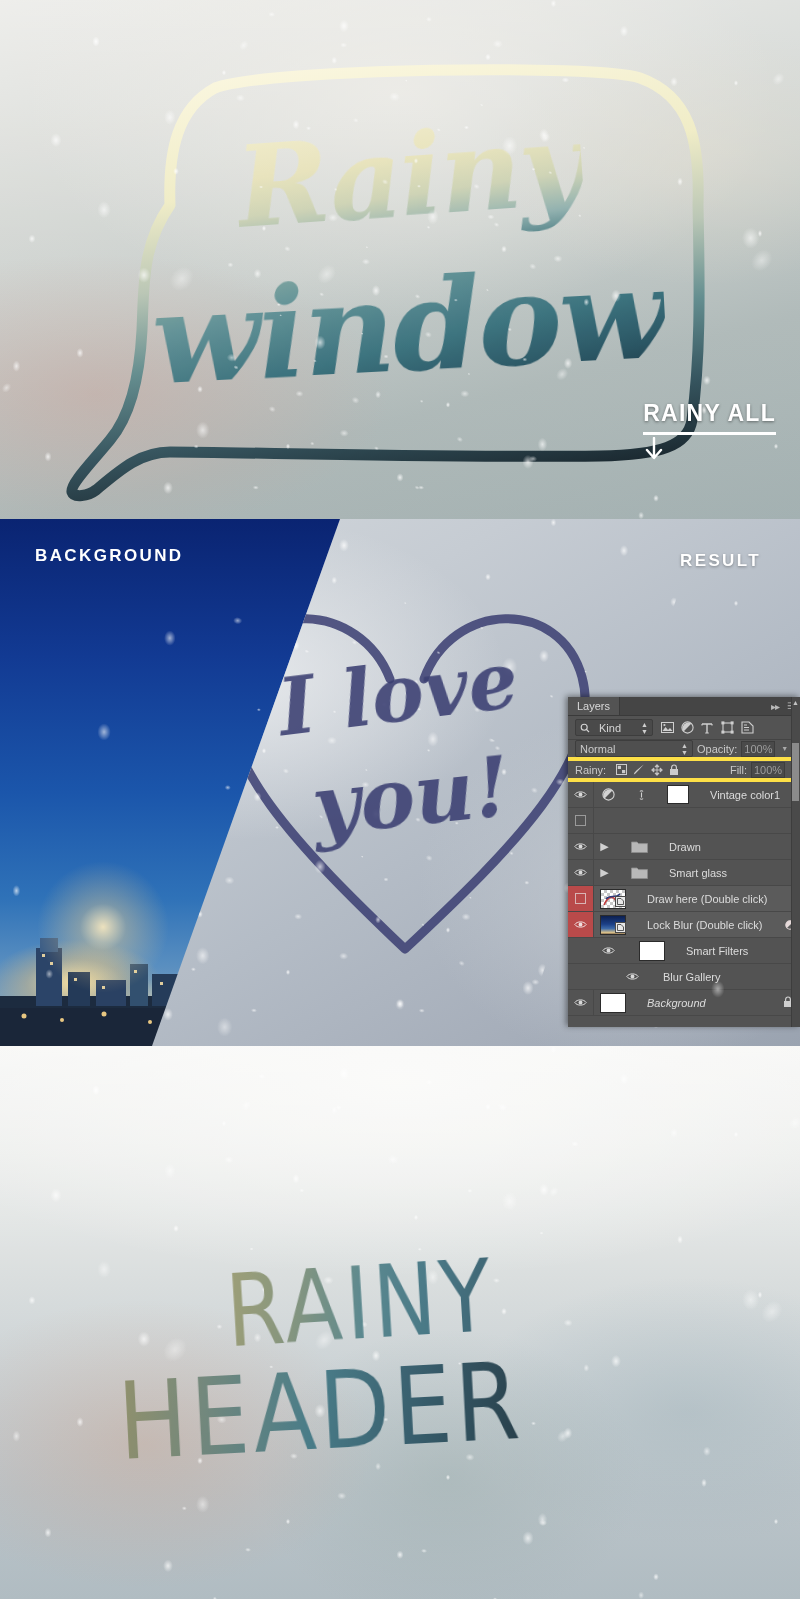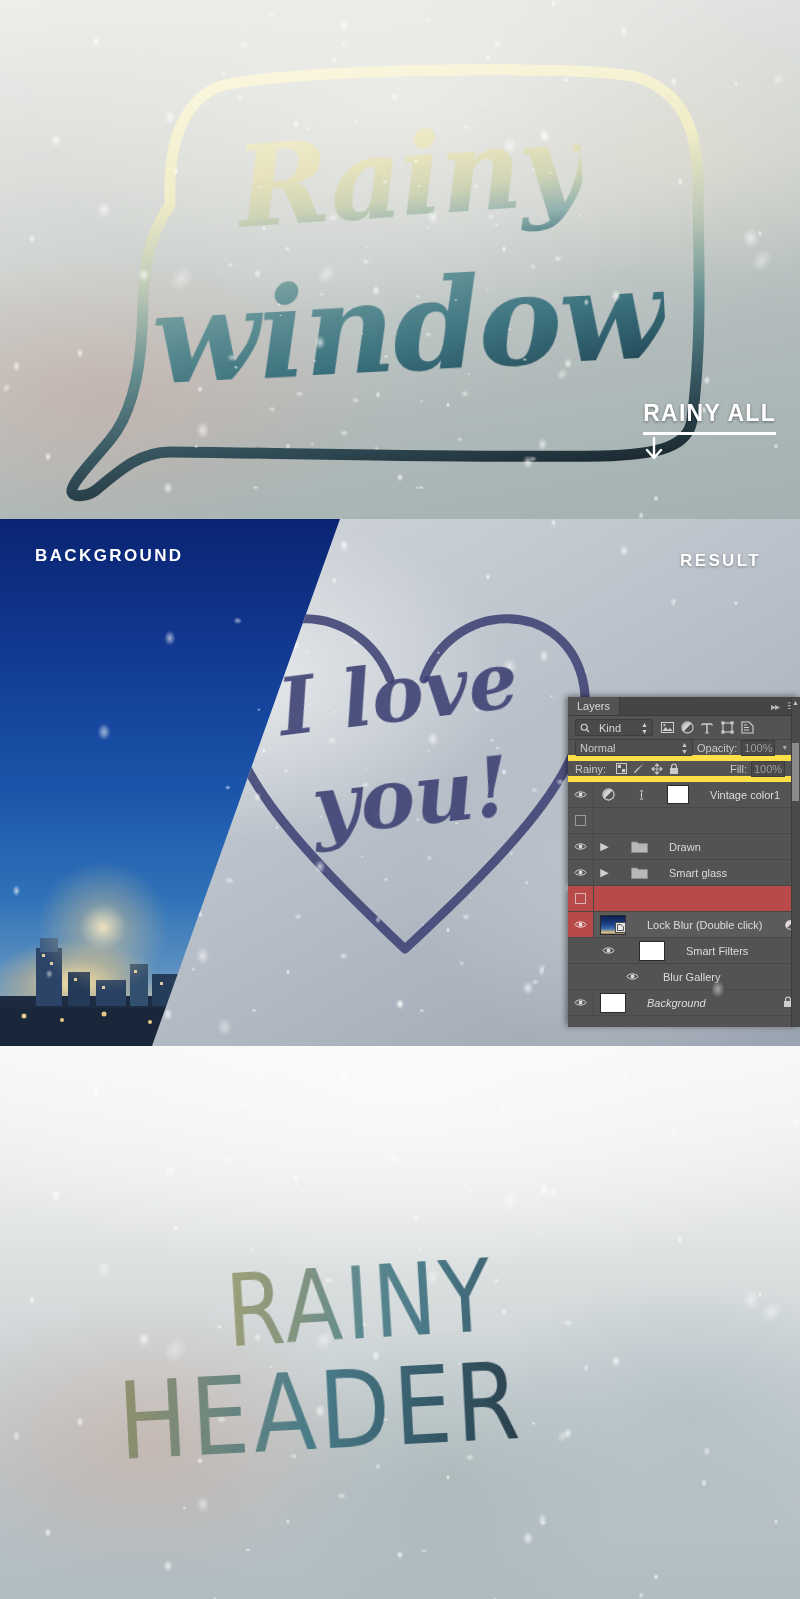--- a/index.html
+++ b/index.html
@@ -176,21 +176,21 @@
     width:78px; height:17px; background:#4a4a4a; border:1px solid #3d3d3d;
     border-radius:2px; display:flex; align-items:center; padding:0 4px;
     font-size:11px; color:#d6d6d6; gap:9px;
   }
   .lp-kind .sel-arrows { margin-left:auto; font-size:7px; line-height:7px; color:#cfcfcf; text-align:center;}
   .lp-icons { display:flex; align-items:center; gap:0; margin-left:4px; }
   .lp-icons .ic { width:20px; height:20px; display:flex; align-items:center; justify-content:center; color:#cfcfcf; }
 
   .lp-row2, .lp-row3 {
     height:21px; display:flex; align-items:center; padding:0 2px 0 7px;
-    border-bottom:6px solid #fde047; gap:4px;
+    border-bottom:4px solid #fde047; gap:4px;
   }
   .lp-blend {
     width:118px; height:17px; background:#4f4f4f; border:1px solid #3d3d3d;
     border-radius:2px; display:flex; align-items:center; padding:0 4px;
     color:#c9c9c9; font-size:11px;
   }
   .lp-blend .sel-arrows { margin-left:auto; font-size:7px; line-height:7px; }
   .lp-lbl { color:#c9c9c9; font-size:11px; }
   .lp-num {
     width:34px; height:16px; background:#4a4a4a; border:1px solid #3d3d3d;
@@ -556,20 +556,35 @@
               </svg>
           </span>
           <span class="lp-name">Smart glass</span>
         </div>
       </div>
 
       <div class="lp-layer sel-red">
         <div class="lp-eyecol">
           <span style="display:block;width:11px;height:11px;border:1px solid #d9b5b5;"></span>
         </div>
+        <div class="lp-body" style="position:relative;">
+          <span class="th checker" style="position:relative;">
+            <svg width="26" height="20" viewBox="0 0 26 20" style="display:block;">
+                <path d="M3 15 C7 6 12 5 15 11 C17 15 20 13 22 8" fill="none" stroke="#c23b3b" stroke-width="1.6"></path>
+                <path d="M5 9 C9 4 14 9 19 4" fill="none" stroke="#2c3a7a" stroke-width="1.4"></path>
+              </svg>
+            <span style="position:absolute;right:-1px;bottom:-1px;">
+              <svg width="11" height="11" viewBox="0 0 11 11">
+                  <rect x="0.5" y="0.5" width="10" height="10" fill="#e8e8e8" stroke="#4a4a4a" stroke-width="1"></rect>
+                  <path d="M2.5 2.5 H6 L8.5 5 V8.5 H2.5 Z" fill="none" stroke="#4a4a4a" stroke-width="0.9"></path>
+                </svg>
+            </span>
+          </span>
+          <span class="lp-name">Draw here (Double click)</span>
+        </div>
       </div>
 
       <div class="lp-layer sel-red">
         <div class="lp-eyecol">
           <svg width="13" height="9" viewBox="0 0 13 9">
               <path d="M0.8 4.5 C3 1 10 1 12.2 4.5 C10 8 3 8 0.8 4.5 Z" fill="none" stroke="#f0dede" stroke-width="1"></path>
               <circle cx="6.5" cy="4.5" r="1.9" fill="#f0dede"></circle>
             </svg>
         </div>
         <div class="lp-body">

